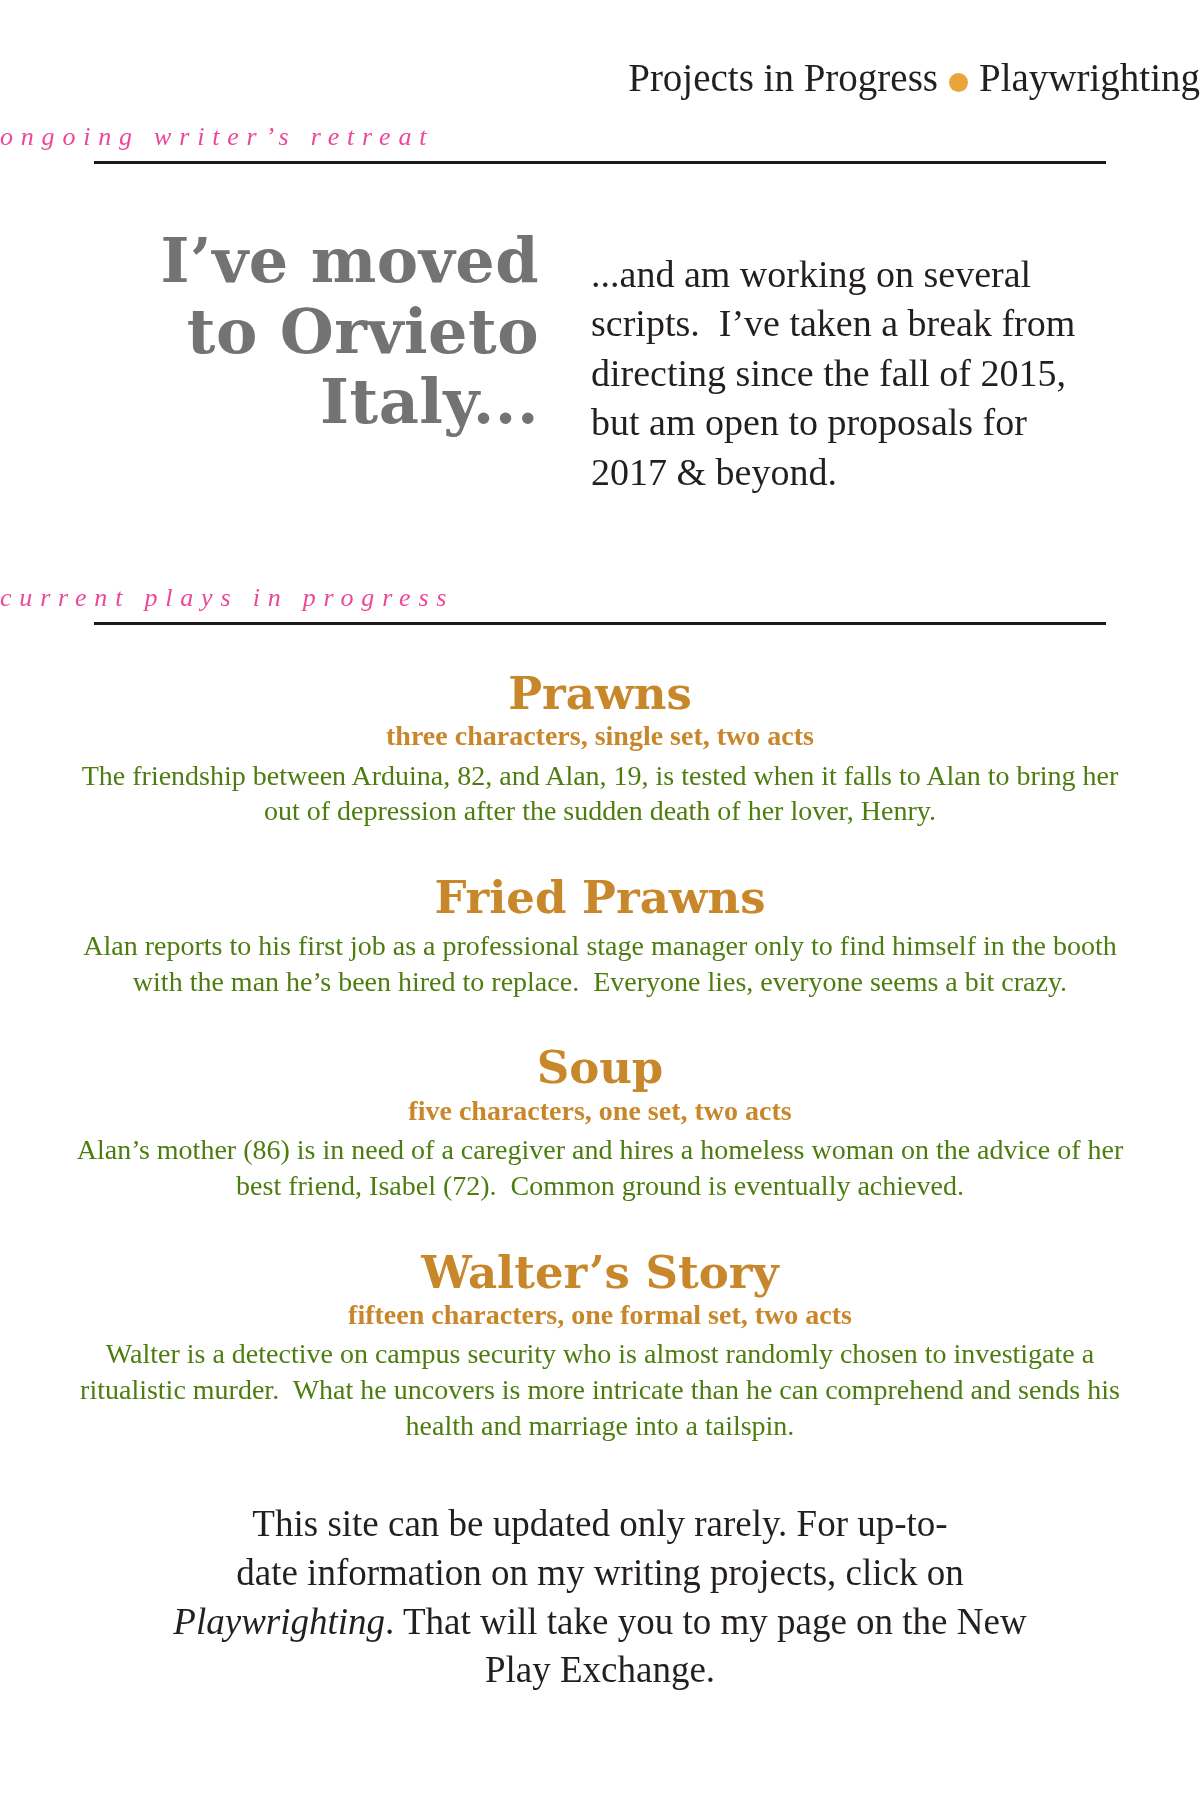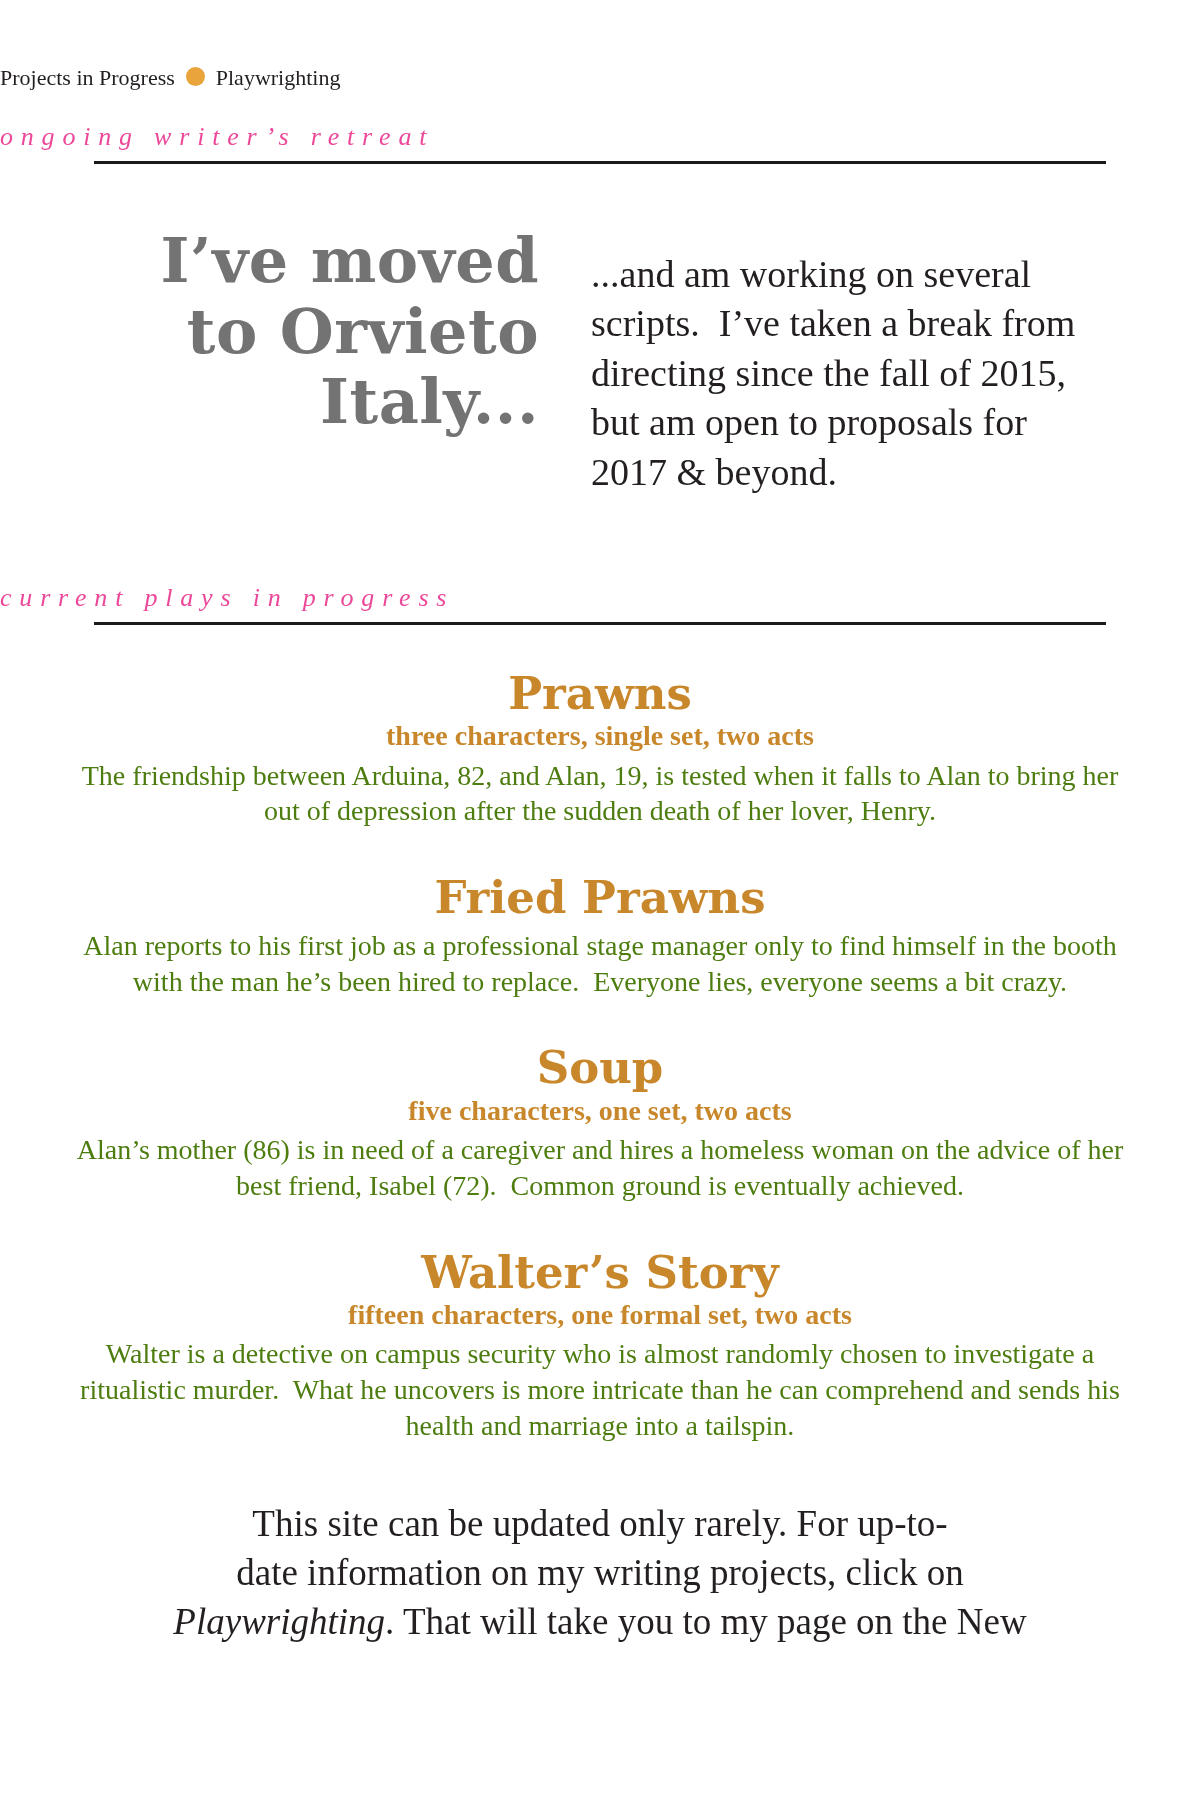--- a/index.html
+++ b/index.html
@@ -9,21 +9,21 @@
     height: 1800px;
     margin: 0 auto;
     background: #ffffff;
     color: #231F20;
     font-family: "Liberation Serif", serif;
     padding-top: 60px;
     overflow: hidden;
   }
 
   
-  .top-nav { text-align: left; font-size: 22px; line-height: 36px; }
+  .top-nav { text-align: right; font-size: 39px; line-height: 36px; }
   .top-nav a { color: #231F20; text-decoration: none; cursor: pointer; }
   .nav-dot {
     display: inline-block;
     width: 19px; height: 19px;
     border-radius: 50%;
     background: #E9A43C;
     margin: 0 11px;
     vertical-align: -1px;
   }
 
@@ -152,15 +152,16 @@
   <section class="play">
     <h2 class="play-title">Walter’s Story</h2>
     <div class="play-subtitle">fifteen characters, one formal set, two acts</div>
     <p class="play-desc">Walter is a detective on campus security who is almost randomly chosen to investigate a ritualistic murder.  What he uncovers is more intricate than he can comprehend and sends his health and marriage into a tailspin.</p>
   </section>
 
   <p class="footer-note">
     <span>This site can be updated only rarely. For up-to-</span><br>
     <span>date information on my writing projects, click on</span><br>
     <span class="em">Playwrighting</span><span>.  That will take you to my page on the New</span><br>
+    <span>Play Exchange.</span>
   </p>
 
 </div>
 
 </body></html>

